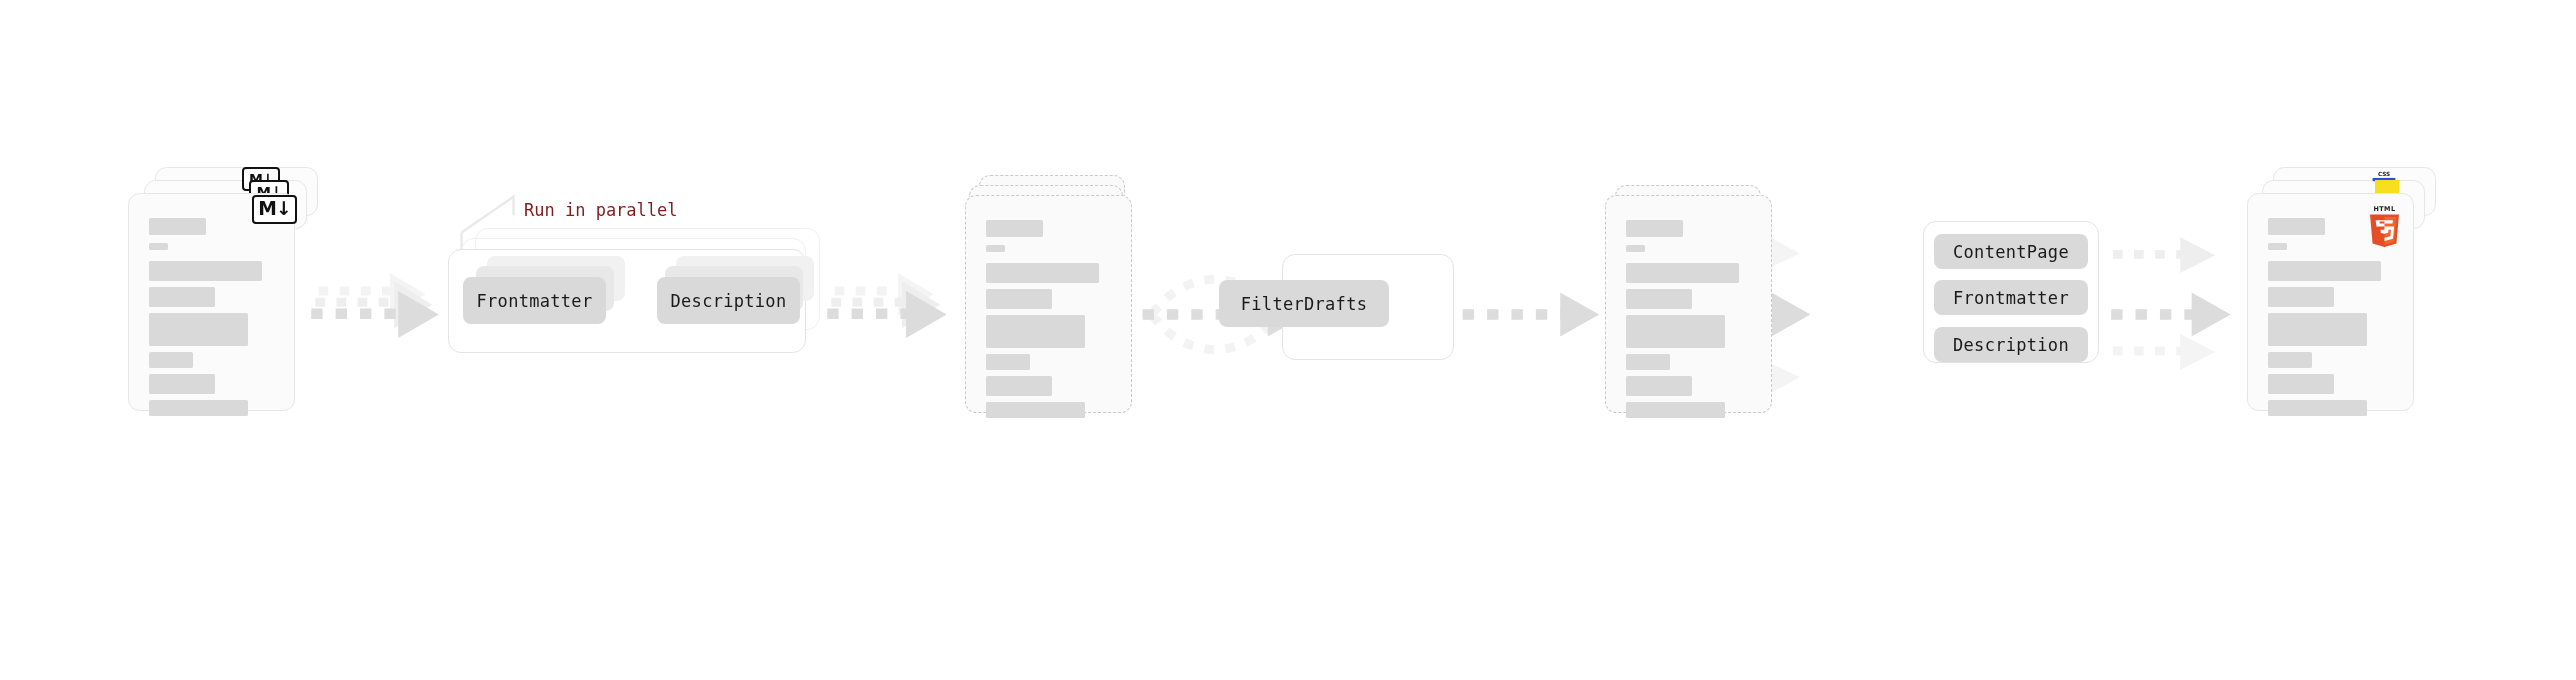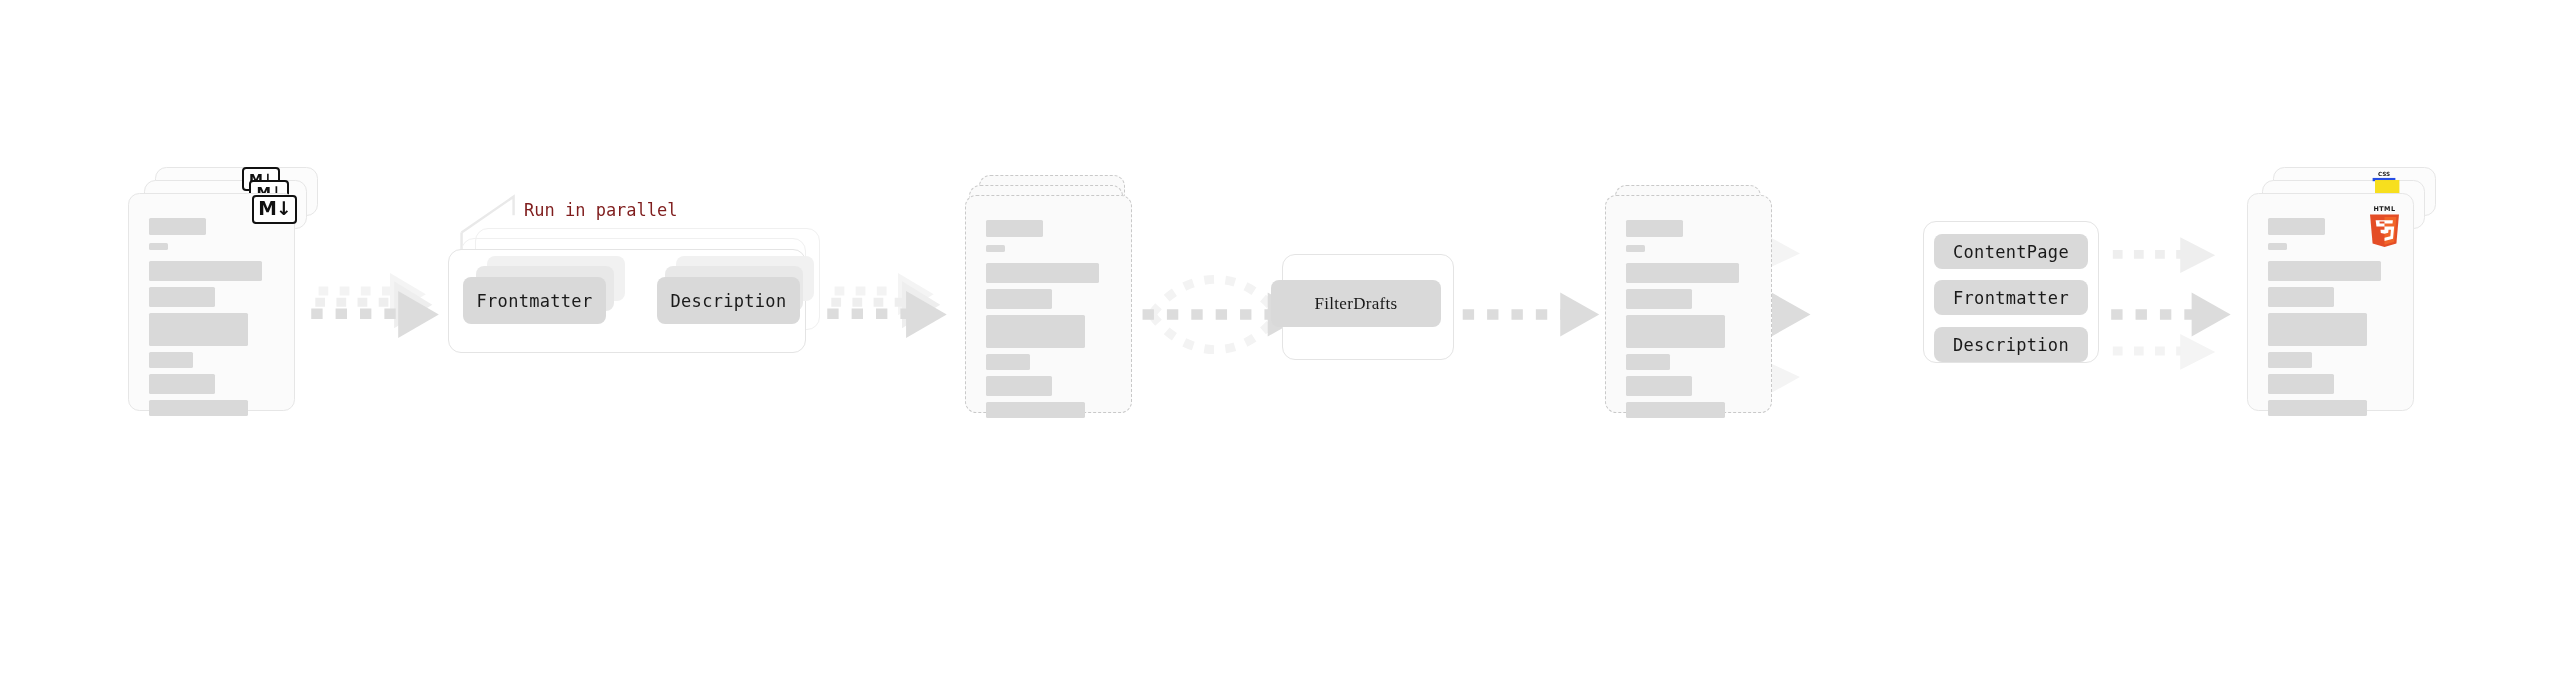--- a/index.html
+++ b/index.html
@@ -226,21 +226,21 @@
       <div class="bar" style="left:19.5px; top:119px; width:99px; height:32.5px;"></div>
       <div class="bar" style="left:19.5px; top:158px; width:44px; height:16.3px;"></div>
       <div class="bar" style="left:19.5px; top:180px; width:66px; height:20.3px;"></div>
       <div class="bar" style="left:19.5px; top:206px; width:99px; height:16.3px;"></div>
     </div>
 
   </div>
 
   <div>
     <div class="stage-box" style="left:1282px; top:254px; width:172px; height:106px;"></div>
-    <div class="chip" style="left:1271px; top:280px; width:170px; height:47px;font-family:Liberation Serif, serif;">FilterDrafts</div>
+    <div class="chip" style="left:1219px; top:280px; width:170px; height:47px;">FilterDrafts</div>
 
   </div>
 
   <div>
     <div class="doc-card dashed" style="left:1615px; top:185px; width:146px; height:46px;"></div>
     <div class="doc-card dashed" style="left:1605px; top:195px; width:167px; height:218px;">
       <div class="bar" style="left:19.5px; top:24.4px; width:57px; height:17px;"></div>
       <div class="bar" style="left:19.5px; top:49px; width:19.5px; height:7.3px;"></div>
       <div class="bar" style="left:19.5px; top:67px; width:113px; height:20.3px;"></div>
       <div class="bar" style="left:19.5px; top:93px; width:66px; height:20.3px;"></div>

